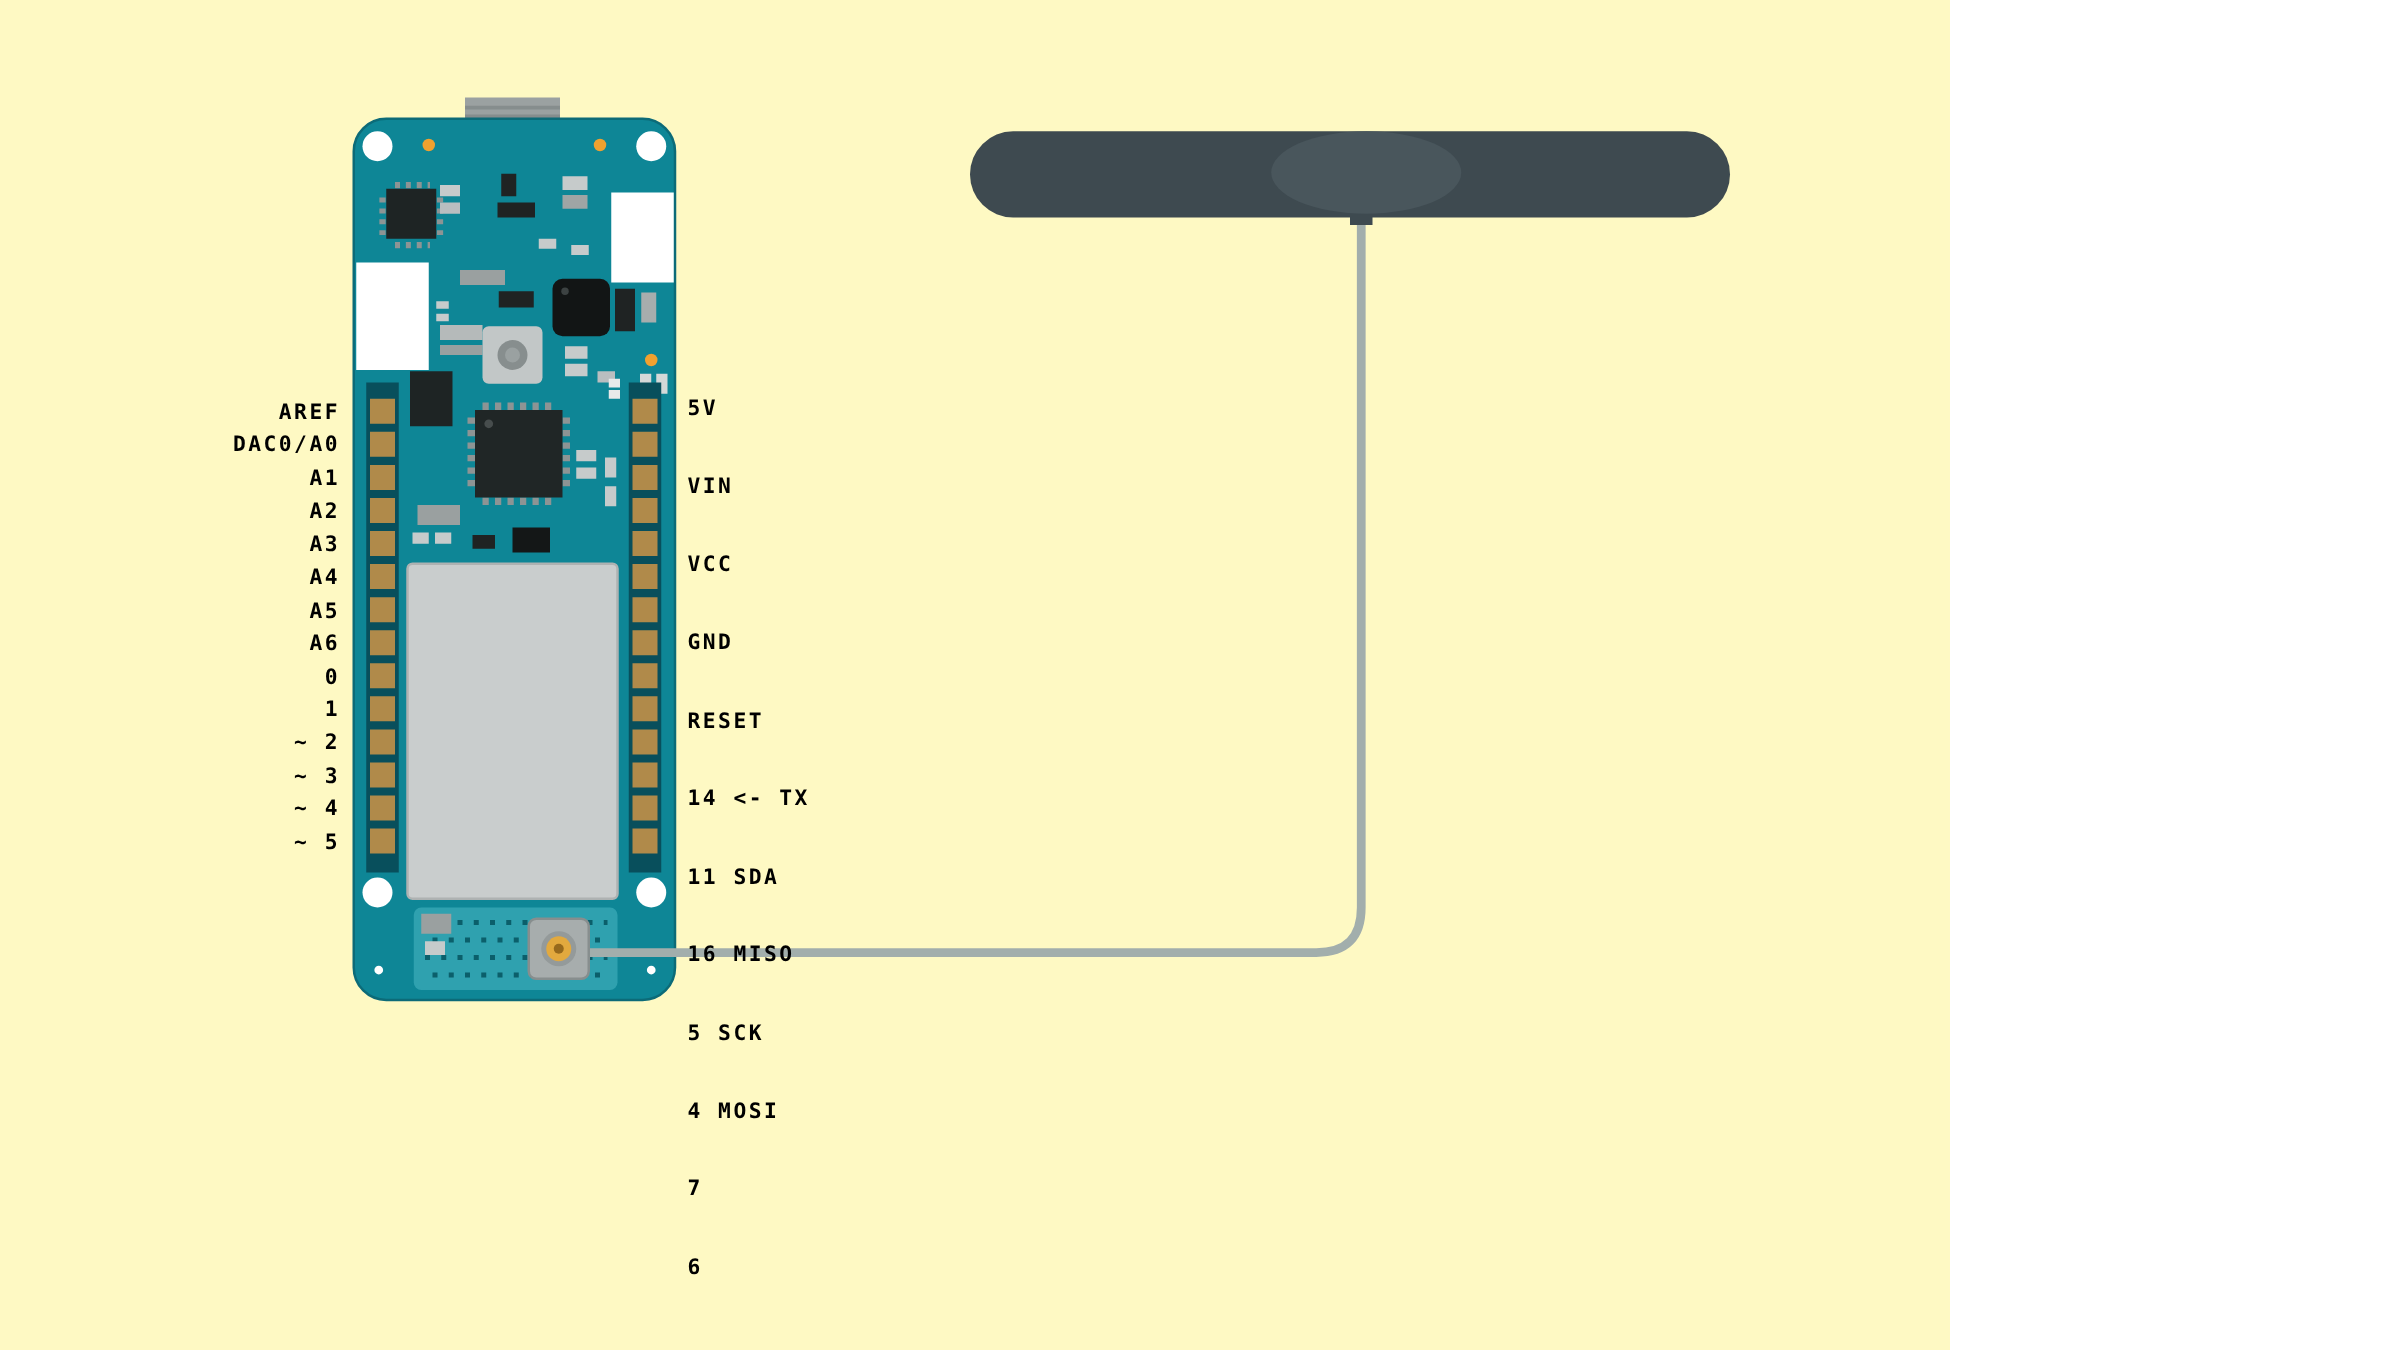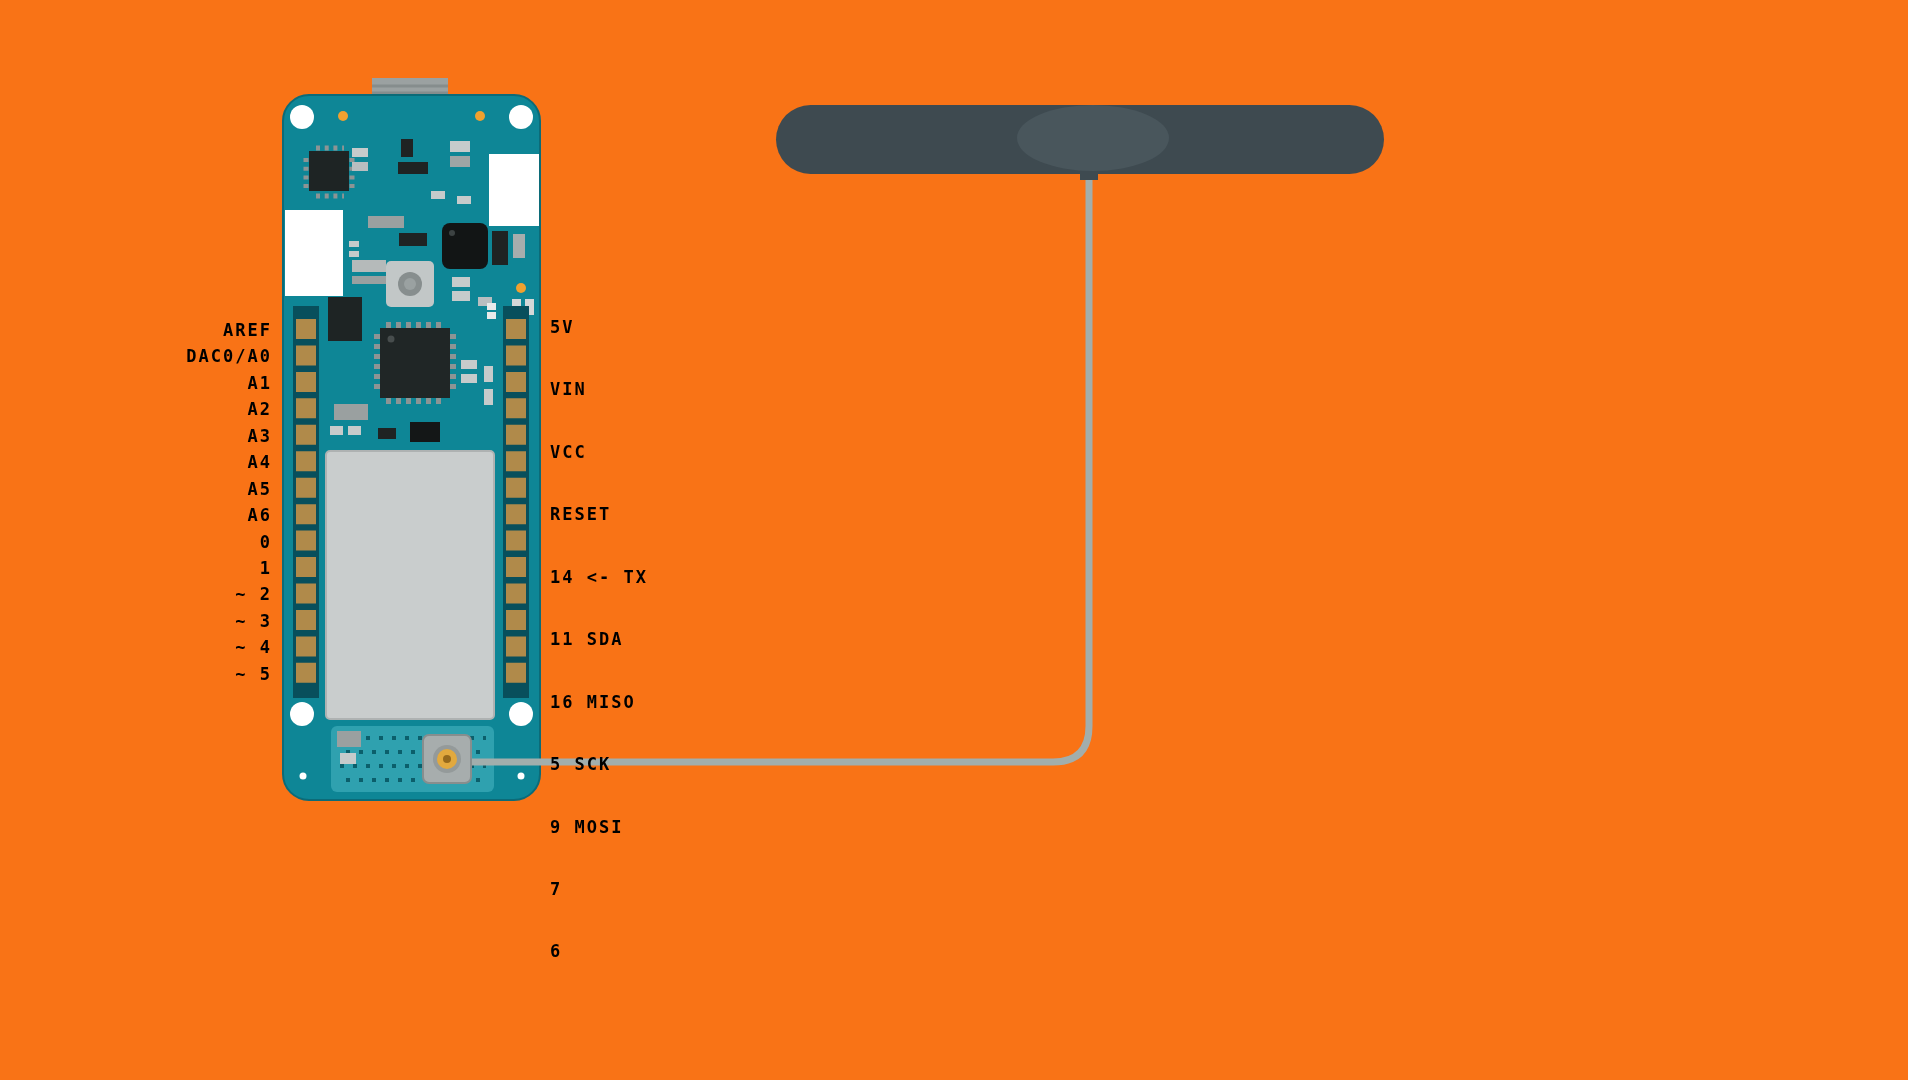--- a/index.html
+++ b/index.html
@@ -1,16 +1,16 @@
 <!DOCTYPE html>
 <html><head>
 <meta charset="utf-8">
 <style>
   html,body{margin:0;padding:0;background:#ffffff;}
-  .canvas{position:relative;width:1908px;height:1080px;background:#f97316;overflow:hidden;
+  .canvas{position:relative;width:1560px;height:1080px;background:#fef9c3;overflow:hidden;
           font-family:"DejaVu Sans Mono","Liberation Mono",monospace;text-decoration:underline;}
   .board-svg{position:absolute;left:0;top:0;}
   .pin-col{position:absolute;display:flex;flex-direction:column;
            font-weight:bold;font-size:17px;letter-spacing:2px;color:#000;}
   .pin-col .pin-row{height:26.45px;line-height:26.45px;white-space:pre;}
   .pin-col.left{left:40px;top:317px;width:232px;text-align:right;}
   .pin-col.right{left:550px;top:314px;width:320px;text-align:left;gap:36px;}
 </style>
 </head>
 <body>
@@ -164,23 +164,24 @@
     <div class="pin-row">~ 2</div>
     <div class="pin-row">~ 3</div>
     <div class="pin-row">~ 4</div>
     <div class="pin-row">~ 5</div>
   </div>
 
   <div class="pin-col right">
     <div class="pin-row">5V</div>
     <div class="pin-row">VIN</div>
     <div class="pin-row">VCC</div>
+    <div class="pin-row">GND</div>
     <div class="pin-row">RESET</div>
     <div class="pin-row">14 &lt;- TX</div>
     <div class="pin-row">11 SDA</div>
     <div class="pin-row">16 MISO</div>
     <div class="pin-row">5 SCK</div>
-    <div class="pin-row">9 MOSI</div>
+    <div class="pin-row">4 MOSI</div>
     <div class="pin-row">7</div>
     <div class="pin-row">6</div>
   </div>
 
 </div>
 
 </body></html>

